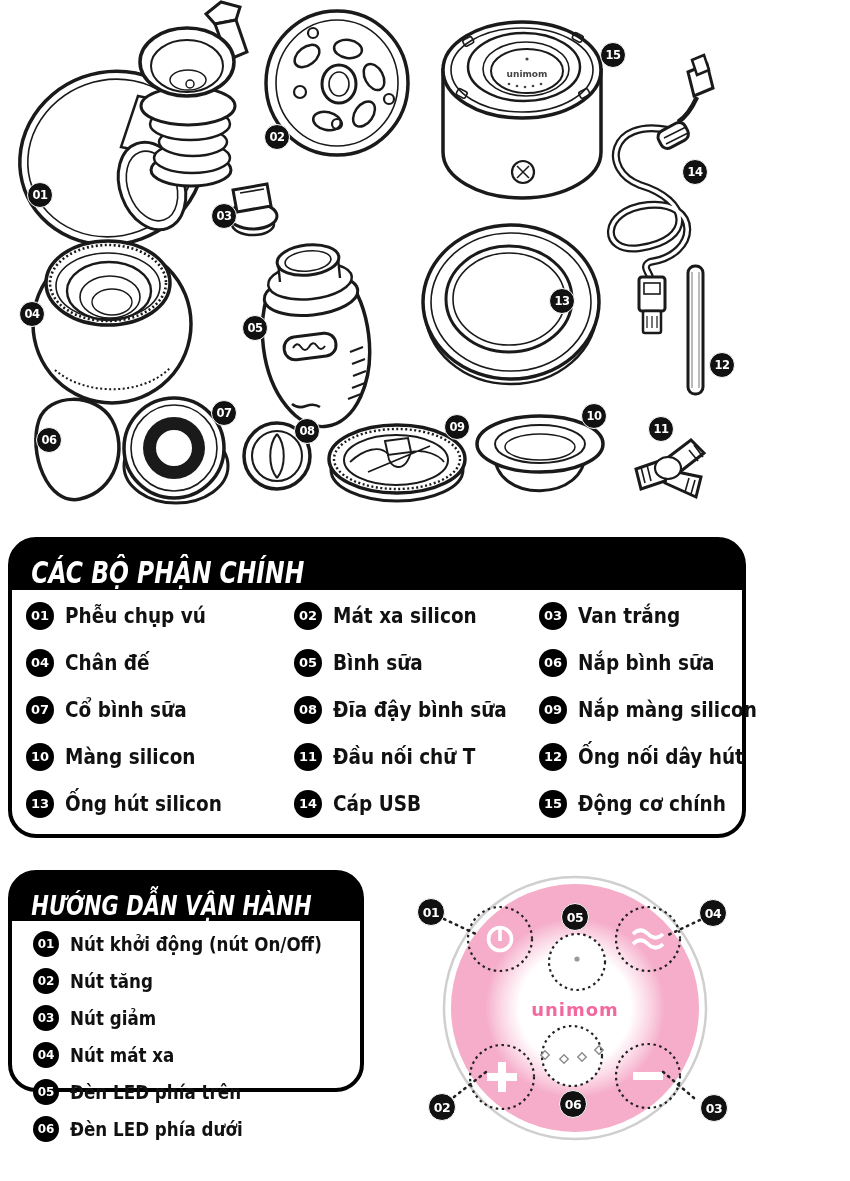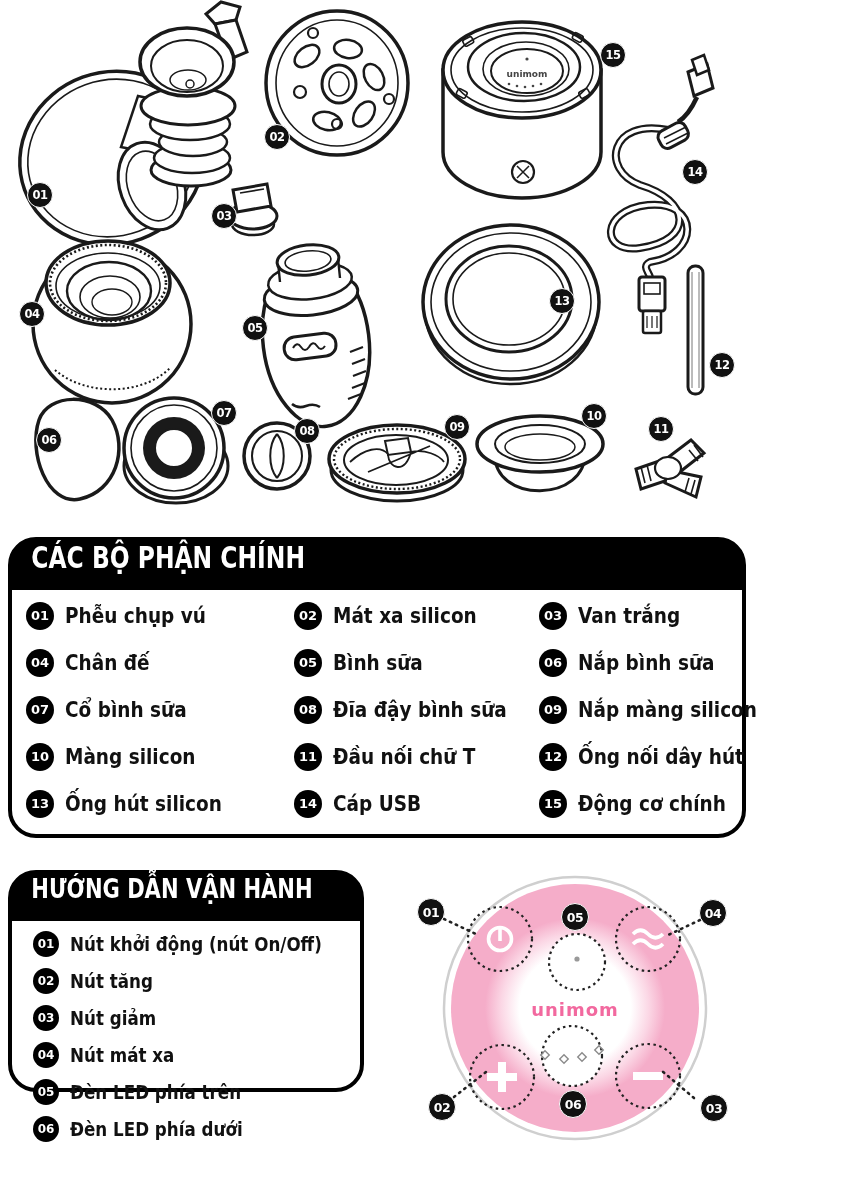--- a/index.html
+++ b/index.html
@@ -9,22 +9,22 @@
 
   
   #parts-svg{position:absolute;left:0;top:0;}
   .ln{fill:#fff;stroke:#1a1a1a;}
   .ln0{fill:none;stroke:#1a1a1a;}
   .badge-circle{fill:#111;stroke:#fff;stroke-width:1;}
   .badge-num{font-size:11.5px;font-weight:700;fill:#fff;letter-spacing:-.5px;}
 
   
   .panel{position:absolute;background:#fff;border:4px solid #000;border-radius:28px;box-sizing:border-box;}
-  .panel-header{background:#000;color:#fff;border-radius:22px 22px 0 0;display:flex;align-items:flex-start;
-                margin:-1px -1px 0 -1px;}
+  .panel-header{background:#000;color:#fff;border-radius:22px 22px 0 0;display:flex;align-items:flex-end;
+                margin:-1px -1px 0 -1px;font-style:italic;}
   .panel-header h2{margin:0;padding:0 0 0 26px;font-weight:700;white-space:nowrap;
                    transform:scaleX(.78);transform-origin:0 50%;letter-spacing:0;}
   #panel-parts{left:8px;top:537px;width:738px;height:301px;}
   #panel-parts .panel-header{height:50px;}
   #panel-parts h2{font-size:30px;}
   #panel-parts .panel-body{display:grid;grid-template-columns:268px 245px 1fr;grid-auto-rows:47px;
                            padding:2px 0 0 14px;align-items:center;}
   #panel-ops{left:8px;top:870px;width:356px;height:222px;}
   #panel-ops .panel-header{height:48px;}
   #panel-ops h2{font-size:27px;}

